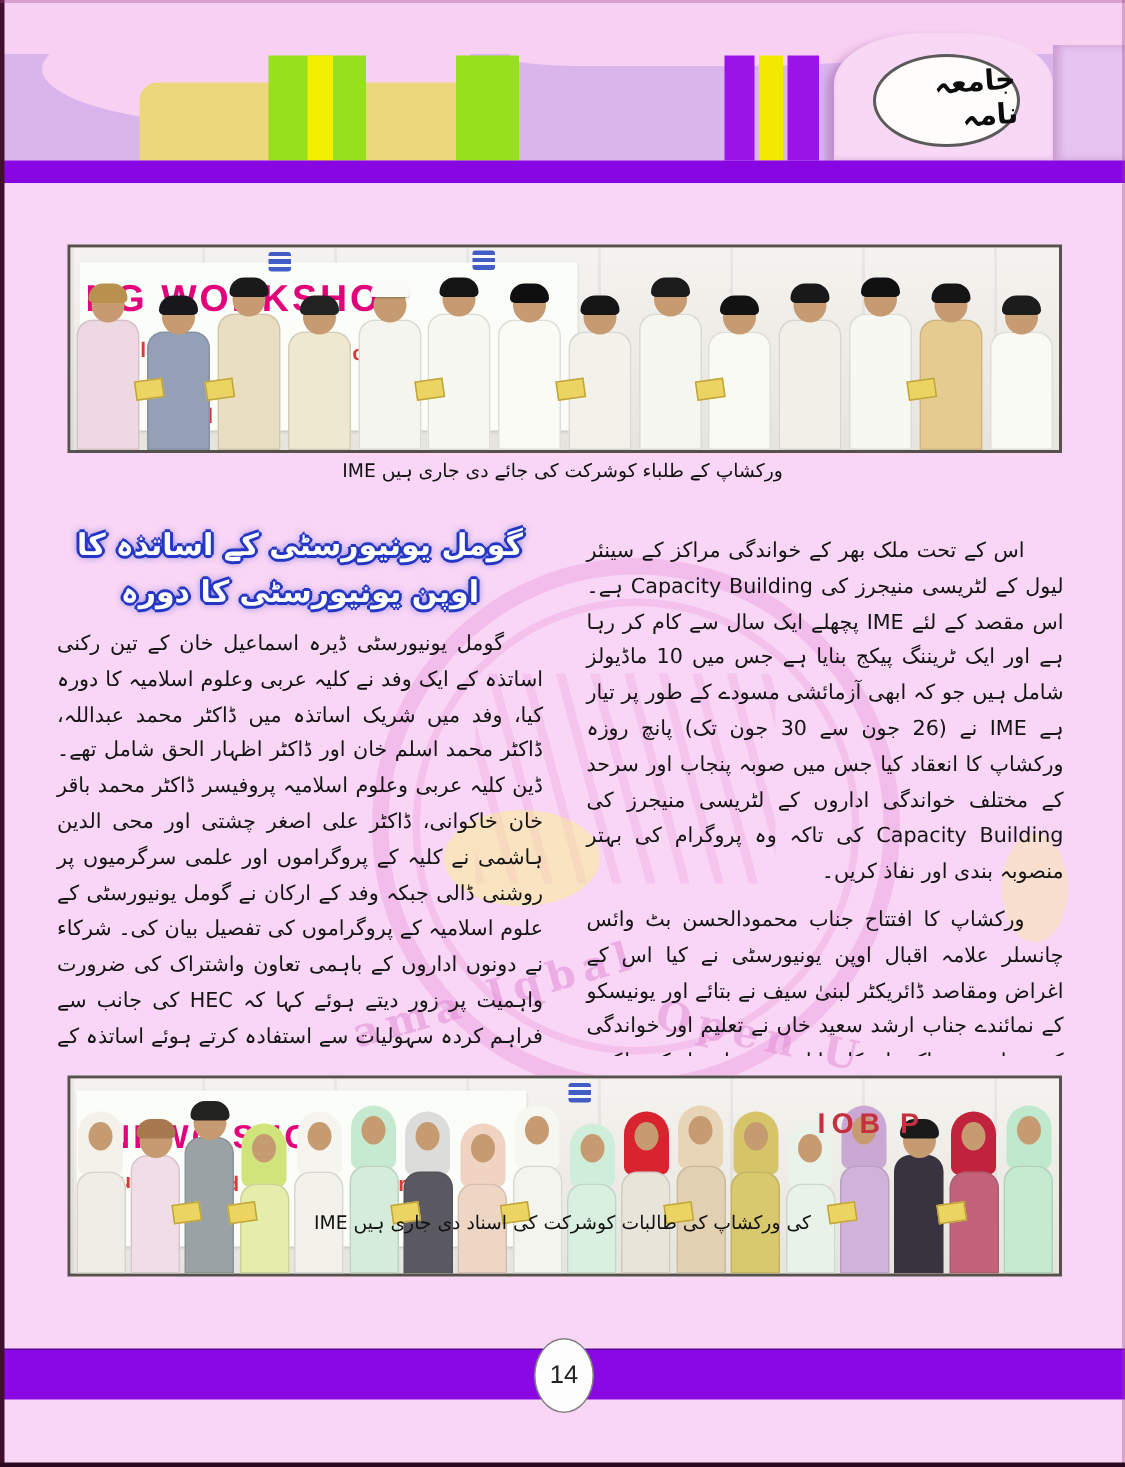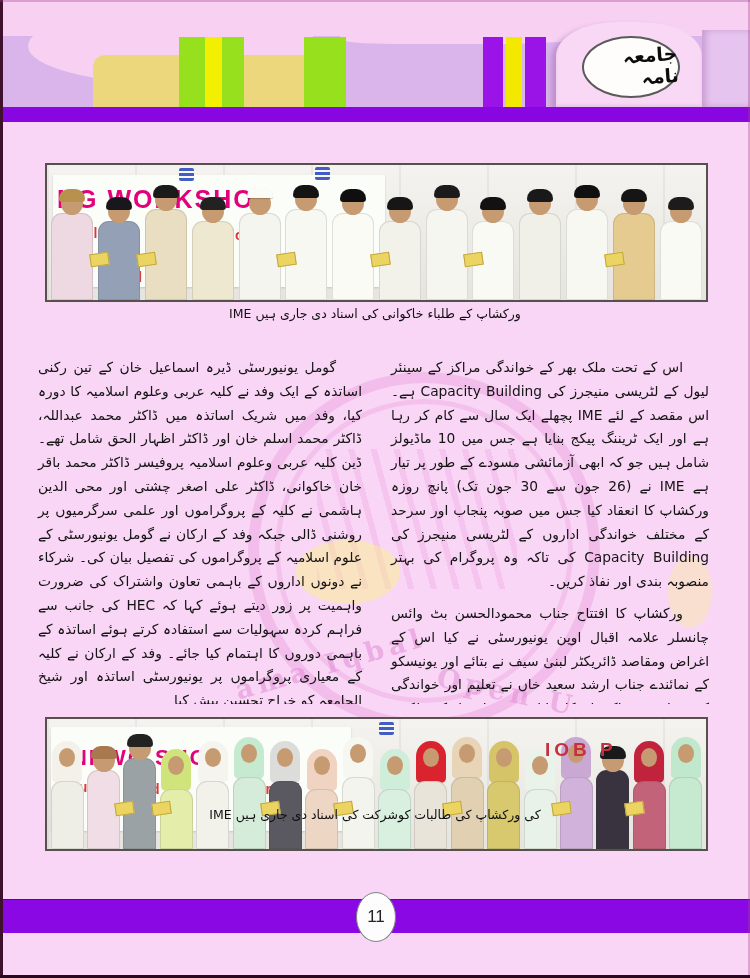--- a/index.html
+++ b/index.html
@@ -242,28 +242,29 @@
         <i class="cert"></i>
       </div>
       <div class="person">
         <i class="head">
           <b class="hair" style="background:#1c1c1c"></b>
         </i>
         <i class="torso" style="background:#fafaf5"></i>
       </div>
     </div>
 </div>
-<div class="abs caption" id="caption-top">ورکشاپ کے طلباء خاکوانی کی اسناد دی جاری ہیں IME</div>
+<div class="abs caption" id="caption-top">ورکشاپ کے طلباء کوشرکت کی جائے دی جاری ہیں IME</div>
 
 <div class="abs col" id="col-right">
   <p>اس کے تحت ملک بھر کے خواندگی مراکز کے سینئر لیول کے لٹریسی منیجرز کی Capacity Building ہے۔ اس مقصد کے لئے IME پچھلے ایک سال سے کام کر رہا ہے اور ایک ٹریننگ پیکج بنایا ہے جس میں 10 ماڈیولز شامل ہیں جو کہ ابھی آزمائشی مسودے کے طور پر تیار ہے IME نے (26 جون سے 30 جون تک) پانچ روزہ ورکشاپ کا انعقاد کیا جس میں صوبہ پنجاب اور سرحد کے مختلف خواندگی اداروں کے لٹریسی منیجرز کی Capacity Building کی تاکہ وہ پروگرام کی بہتر منصوبہ بندی اور نفاذ کریں۔</p>
   <p>ورکشاپ کا افتتاح جناب محمودالحسن بٹ وائس چانسلر علامہ اقبال اوپن یونیورسٹی نے کیا اس کے اغراض ومقاصد ڈائریکٹر لبنیٰ سیف نے بتائے اور یونیسکو کے نمائندے جناب ارشد سعید خاں نے تعلیم اور خواندگی کے میدان میں پاکستان کا تقابل جنوبی ایشیاء کے ملکوں سے کیا۔ جناب وائس چانسلر نے اپنے اختتامی خطبے میں ورکشاپ کے شرکاء کی اس نوبل کاز کیلئے حوصلہ افزائی کی اور انہیں تاکید کی کہ ادارہ تعلیم عامہ کے مفید درسی مواد سے بھرپور فائدہ اٹھائیں۔</p>
 </div>
 
 <div class="abs col" id="col-left">
+  <h2 class="headline">گومل یونیورسٹی کے اساتذہ کا اوپن یونیورسٹی کا دورہ</h2>
   <p>گومل یونیورسٹی ڈیرہ اسماعیل خان کے تین رکنی اساتذہ کے ایک وفد نے کلیہ عربی وعلوم اسلامیہ کا دورہ کیا، وفد میں شریک اساتذہ میں ڈاکٹر محمد عبداللہ، ڈاکٹر محمد اسلم خان اور ڈاکٹر اظہار الحق شامل تھے۔ ڈین کلیہ عربی وعلوم اسلامیہ پروفیسر ڈاکٹر محمد باقر خان خاکوانی، ڈاکٹر علی اصغر چشتی اور محی الدین ہاشمی نے کلیہ کے پروگراموں اور علمی سرگرمیوں پر روشنی ڈالی جبکہ وفد کے ارکان نے گومل یونیورسٹی کے علوم اسلامیہ کے پروگراموں کی تفصیل بیان کی۔ شرکاء نے دونوں اداروں کے باہمی تعاون واشتراک کی ضرورت واہمیت پر زور دیتے ہوئے کہا کہ HEC کی جانب سے فراہم کردہ سہولیات سے استفادہ کرتے ہوئے اساتذہ کے باہمی دوروں کا اہتمام کیا جائے۔ وفد کے ارکان نے کلیہ کے معیاری پروگراموں پر یونیورسٹی اساتذہ اور شیخ الجامعہ کو خراج تحسین پیش کیا۔</p>
 </div>
 
 <div class="abs photo" id="photo-bottom">
   <div class="wall"></div>
   <div class="banner">
     <span class="t1">ANI WO SHOP</span>
     <span class="t2" style="left:20px;top:52px;">au</span>
     <span class="t2" style="left:96px;top:54px;">id</span>
     <span class="t2" style="left:206px;top:54px;">or and</span>
@@ -385,19 +386,19 @@
           <i class="face"></i>
         </i>
         <i class="torso" style="background:#c5ead0"></i>
       </div>
     </div>
 </div>
 <div class="abs caption" id="caption-bottom">کی ورکشاپ کی طالبات کوشرکت کی اسناد دی جاری ہیں IME</div>
 
 <div class="abs fbar"></div>
 <div class="abs page-num">
-  <span>11</span>
+  <span>14</span>
 </div>
 
 <div class="abs edge-l"></div>
 <div class="abs edge-r"></div>
 <div class="abs edge-t"></div>
 <div class="abs edge-b"></div>
 
 </body></html>

